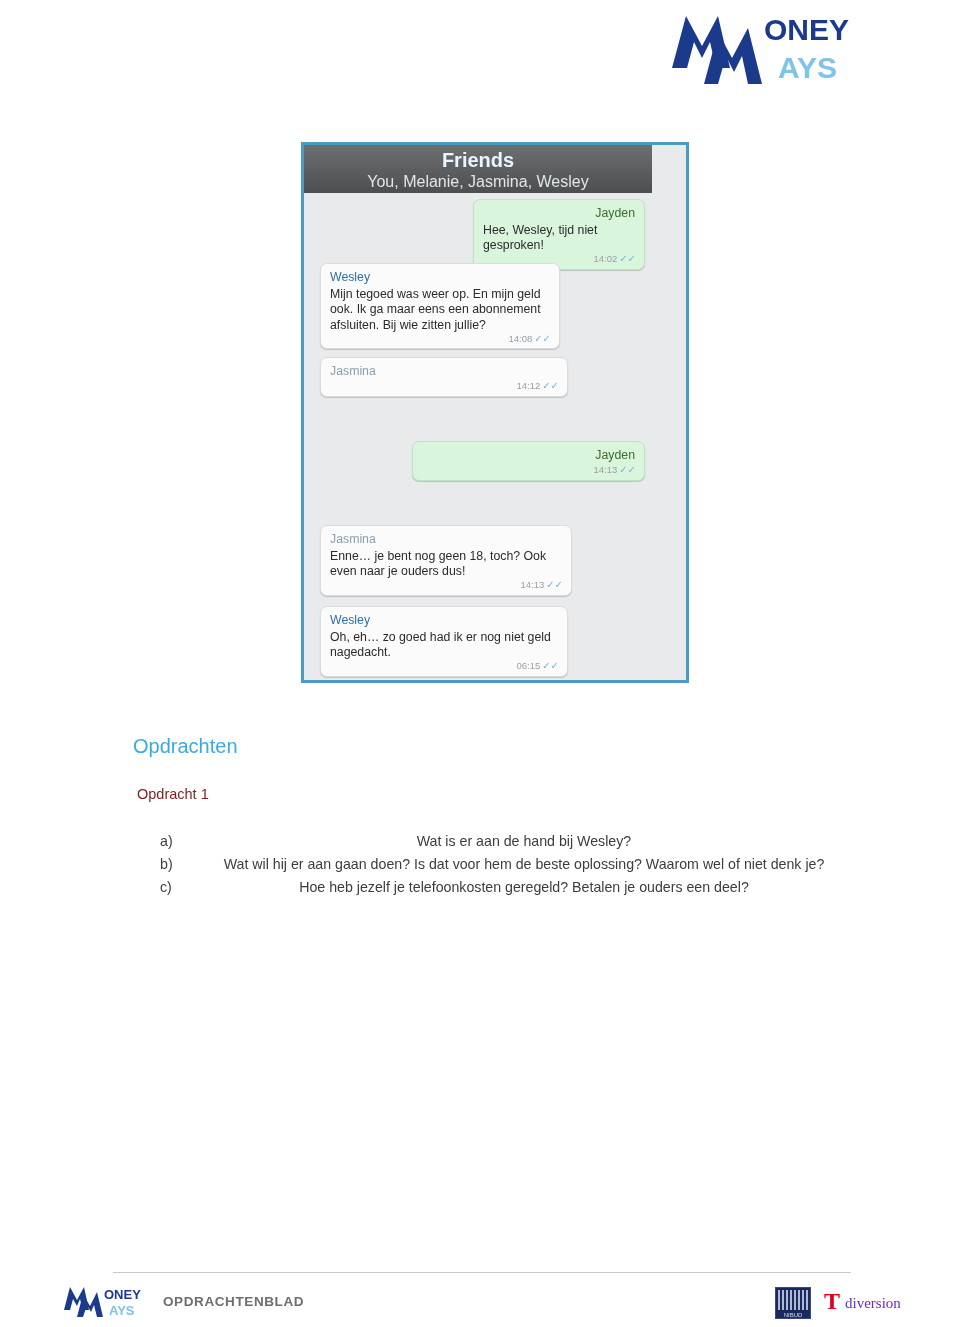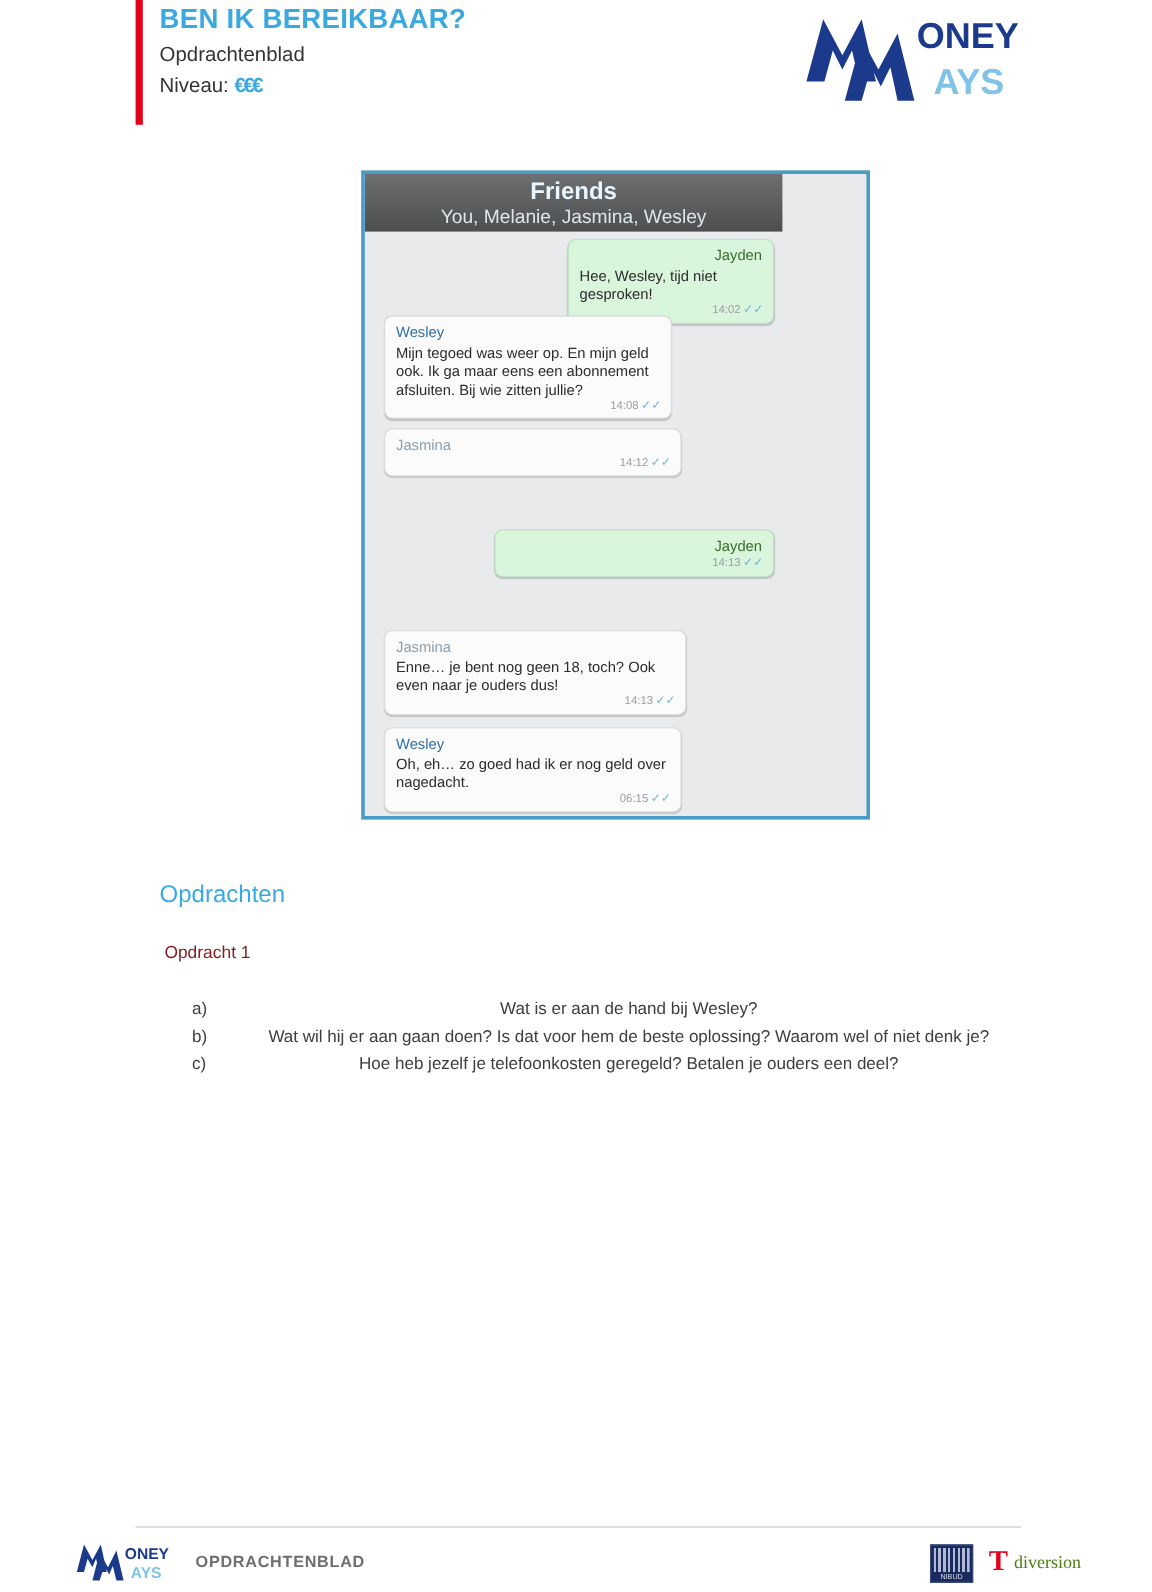--- a/index.html
+++ b/index.html
@@ -73,21 +73,21 @@
     width: 215px;
     height: 84px;
   }
   .logo-top svg { display: block; }
 
   
   .chat-figure {
     position: absolute;
     left: 301px;
     top: 142px;
-    width: 424px;
+    width: 388px;
     height: 541px;
     background: #e9eaec;
     border: 3px solid #4a9bc7;
     box-sizing: border-box;
     overflow: hidden;
   }
   .chat-topbar {
     position: absolute;
     left: 0;
     top: 0;
@@ -259,38 +259,29 @@
     font-weight: bold;
     color: #e2001a;
     font-family: "Liberation Serif", serif;
     line-height: 24px;
   }
   .div-word {
     position: absolute;
     left: 21px;
     top: 6px;
     font-size: 15px;
-    color: #4d7c0f;
+    color: #6d28d9;
     font-family: "Liberation Serif", serif;
   }
 </style>
 </head>
 <body>
 
 <div class="page">
 
-  <div class="header">
-    <div class="header-bar"></div>
-    <div class="title-main">BEN IK BEREIKBAAR?</div>
-    <div class="title-sub1">Opdrachtenblad</div>
-    <div class="title-sub2">
-      <span>Niveau:</span>
-      <span class="euro-marks">€€€</span>
-    </div>
-  </div>
 
   <div class="logo-top">
     <svg viewBox="0 0 215 84" width="215" height="84">
       <path d="M4 62 L18 10 L34 40 L50 10 L62 62 L48 62 L42 36 L34 52 L26 36 L19 62 Z" fill="#1b3a8c"></path>
       <path d="M36 78 L50 26 L64 52 L80 22 L94 78 L80 78 L74 50 L66 66 L58 50 L50 78 Z" fill="#1b3a8c"></path>
       <text x="96" y="34" font-family="Liberation Sans, sans-serif" font-size="30" font-weight="bold" fill="#1b3a8c">ONEY</text>
       <text x="110" y="72" font-family="Liberation Sans, sans-serif" font-size="30" font-weight="bold" fill="#7fc3e8">AYS</text>
     </svg>
   </div>
 
@@ -323,21 +314,21 @@
     </div>
 
     <div class="bubble left" id="b5">
       <span class="speaker jasmina">Jasmina</span>
       <span class="msg-text">Enne… je bent nog geen 18, toch? Ook even naar je ouders dus!</span>
       <span class="stamp"><span>14:13</span><span class="ticks">✓✓</span></span>
     </div>
 
     <div class="bubble left" id="b6">
       <span class="speaker wesley">Wesley</span>
-      <span class="msg-text">Oh, eh… zo goed had ik er nog geld over nagedacht.</span>
+      <span class="msg-text">Oh, eh… zo goed had ik er nog niet geld nagedacht.</span>
       <span class="stamp"><span>06:15</span><span class="ticks">✓✓</span></span>
     </div>
   </div>
 
   <div class="section-title">Opdrachten</div>
   <div class="task-title">Opdracht 1</div>
 
   <div class="task-list">
     <div class="task-item">
       <span class="task-marker">a)</span>

